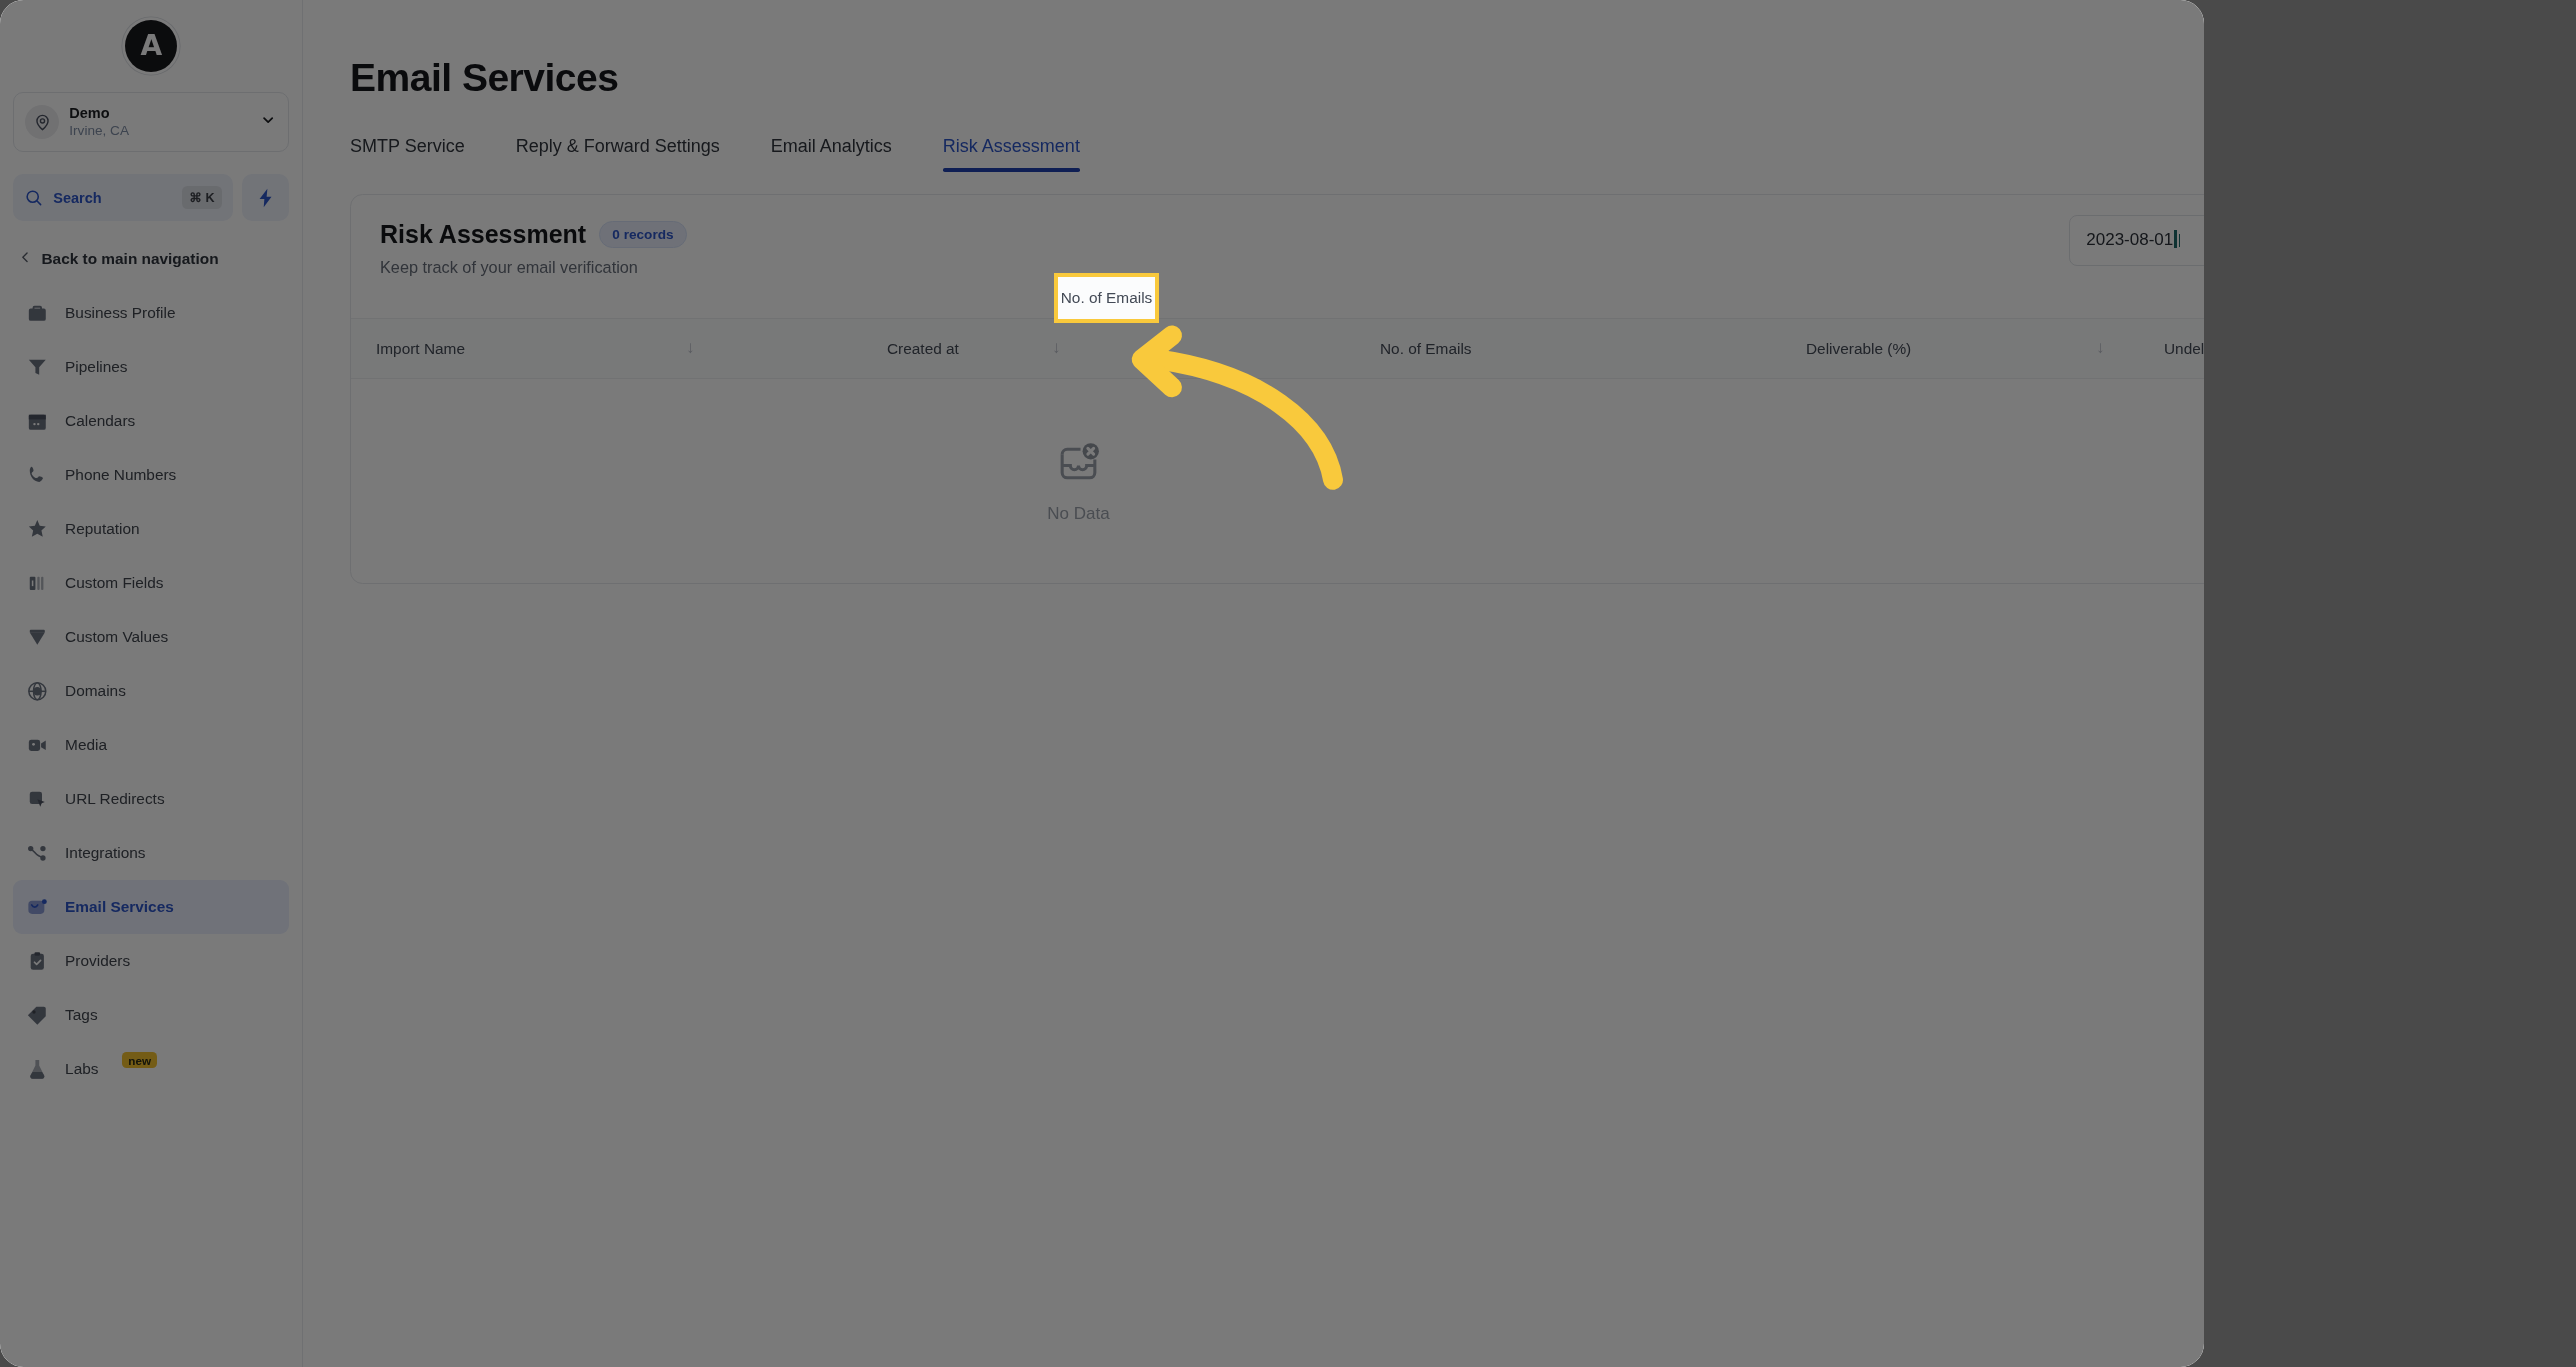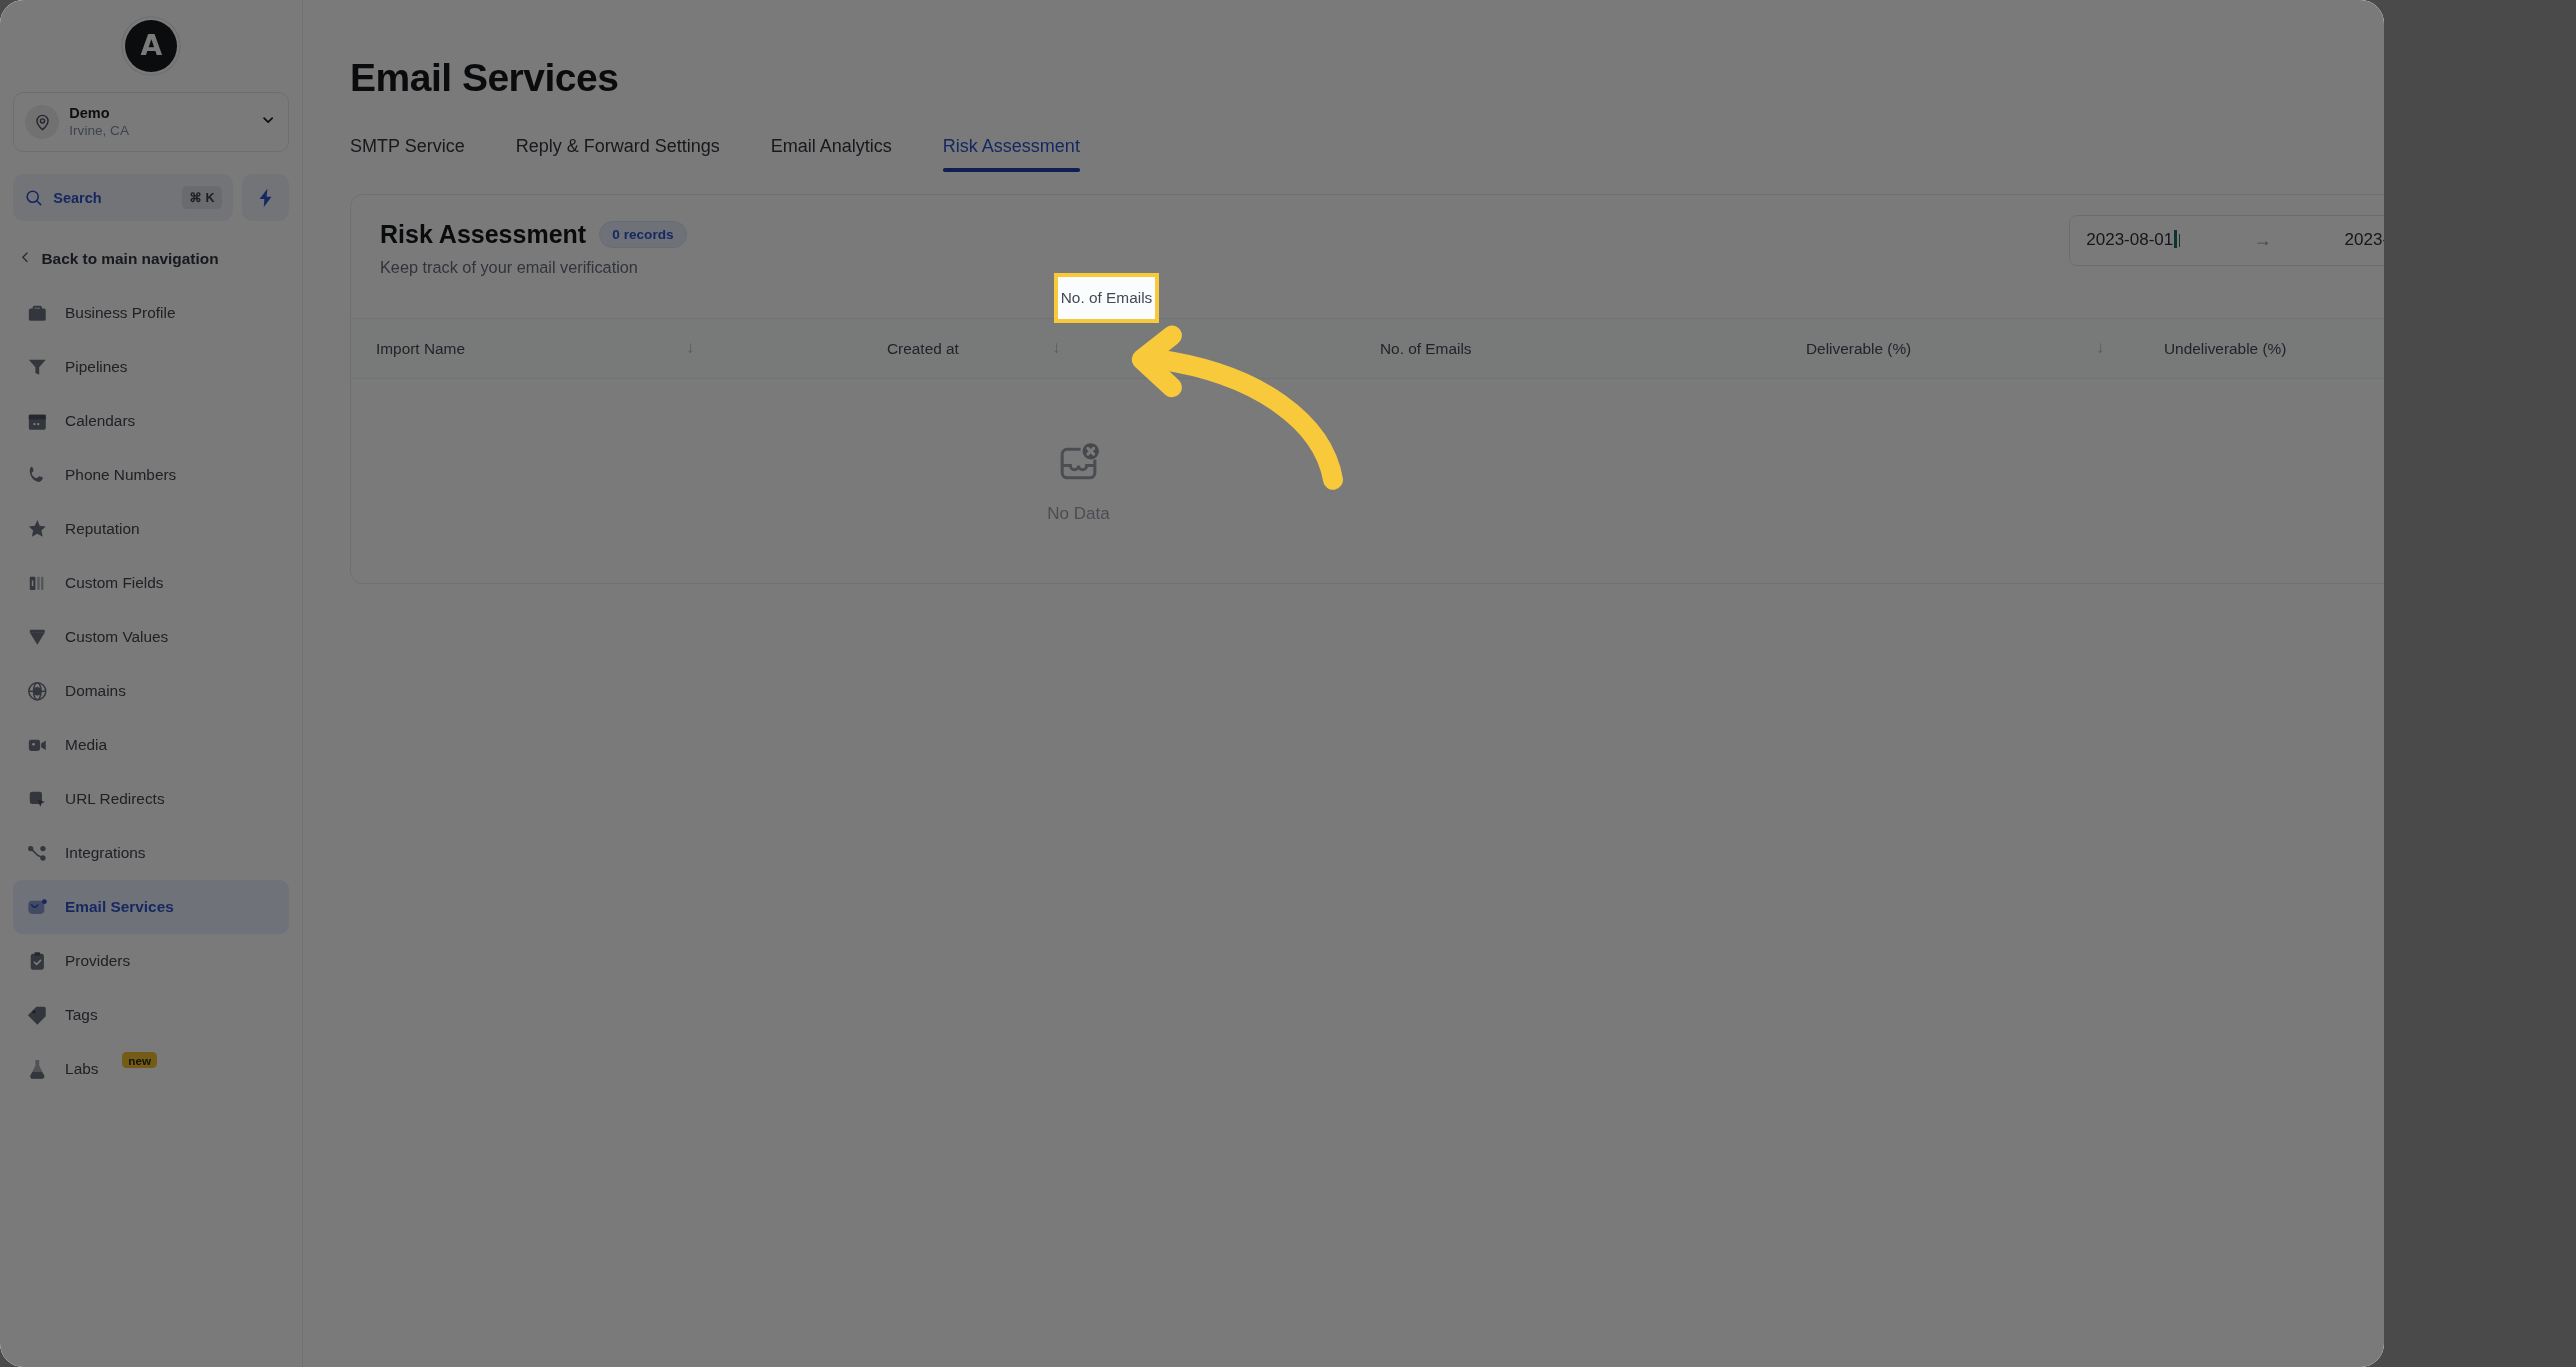--- a/index.html
+++ b/index.html
@@ -4,21 +4,21 @@
 <style>
   * { box-sizing: border-box; margin: 0; padding: 0; }
   html, body {
     width: 2576px; height: 1367px;
     background: #4a4a4a;
     font-family: "Liberation Sans", sans-serif;
     overflow: hidden;
   }
   #app {
     position: relative;
-    width: 2384px; height: 1367px;
+    width: 2204px; height: 1367px;
     background: #ffffff;
     border-radius: 23.5px;
     overflow: hidden;
   }
 
   
   .sidebar {
     position: absolute; left: 0; top: 0;
     width: 303px; height: 100%;
     background: #ffffff;

